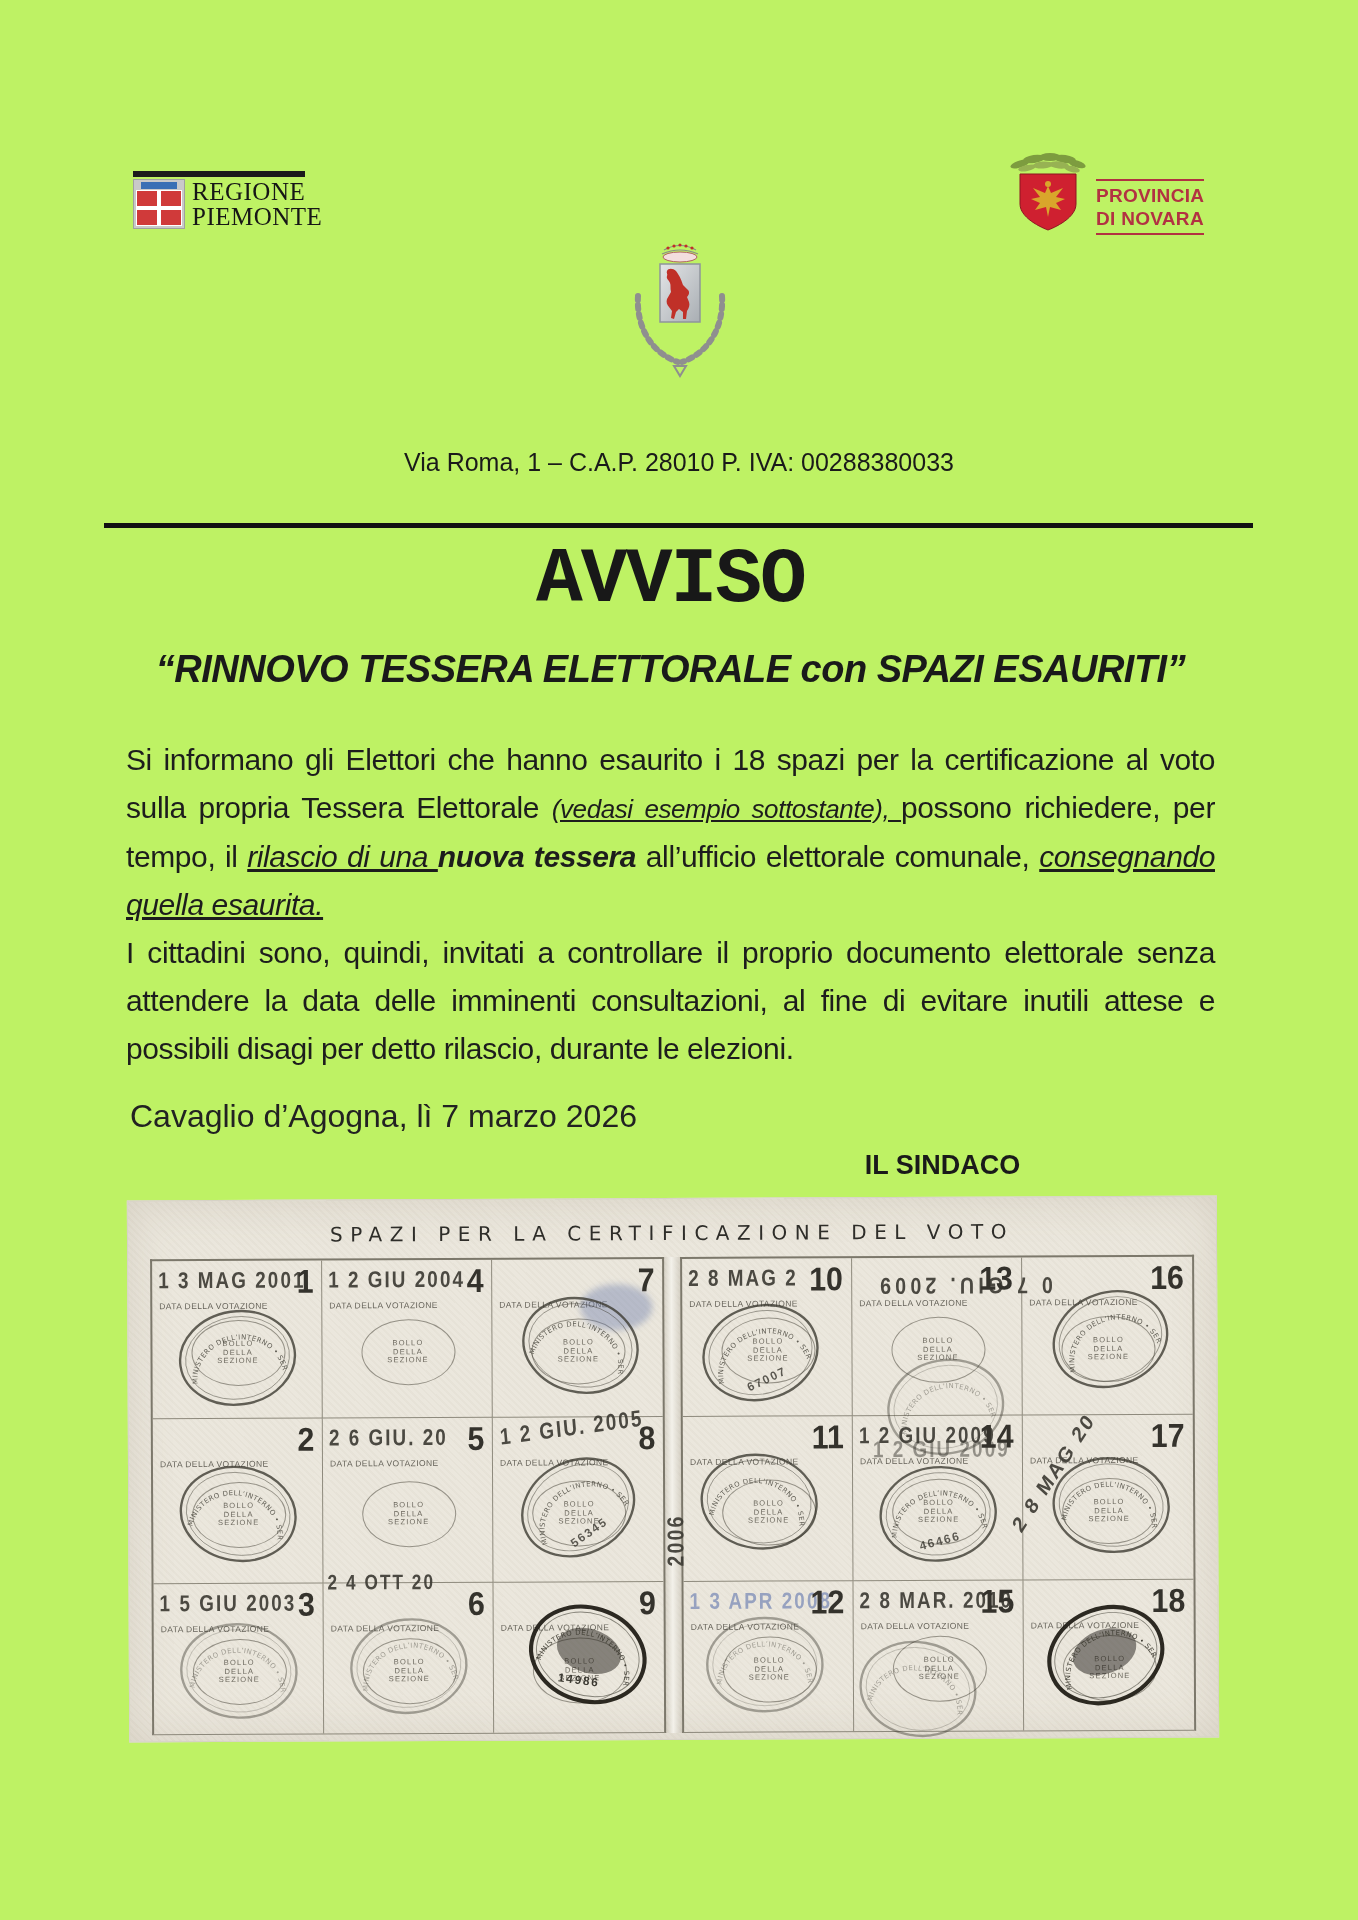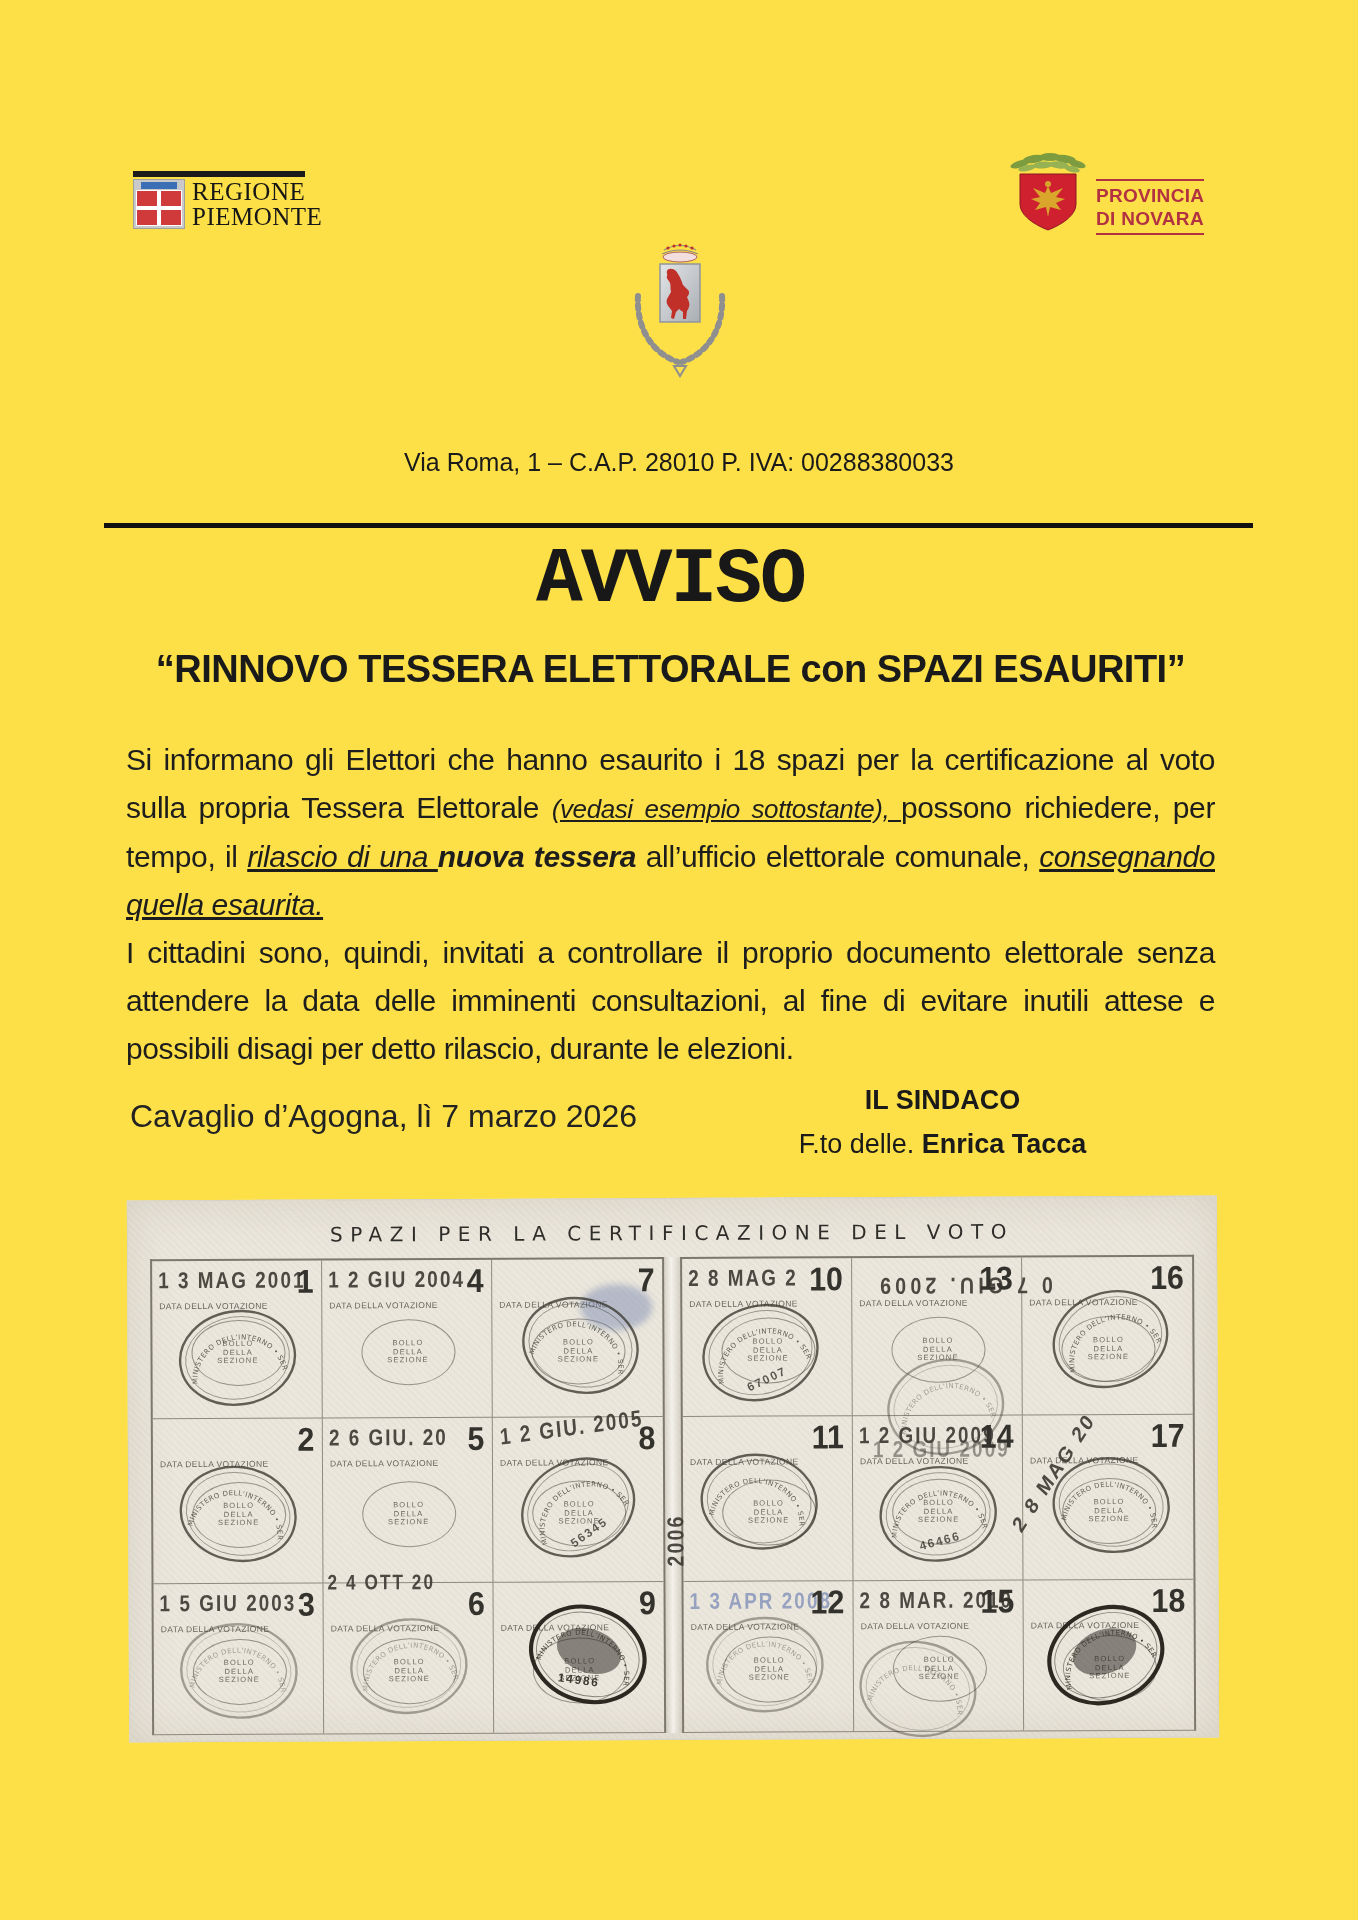--- a/index.html
+++ b/index.html
@@ -1,16 +1,16 @@
 <!DOCTYPE html>
 <html style="--ink: #1c1c1c; --email-blue: #1d3f9e; --regione-red: #d03a3a; --ribbon-blue: #3a6fb5; --provincia-red: #b23242; --shield-red: #cf2030; --eagle-gold: #d9a62b; --laurel-green: #7d9c3f; --horse-red: #c03028; --card-bg: #ebe7dd; --stamp-ink: #3a382f; --grid-line: #8e8a7d;"><head>
 <meta charset="utf-8">
 <style>
   html,body{margin:0;padding:0;background:#e8e8e8;}
-  .page{position:relative;width:1358px;height:1920px;background:#fde047;margin:0 auto;
+  .page{position:relative;width:1358px;height:1920px;background:#bef264;margin:0 auto;
         font-family:"Liberation Sans","DejaVu Sans",sans-serif;color:var(--ink,#1c1c1c);overflow:hidden;}
 
   
   .logo-regione{position:absolute;left:133px;top:171px;}
   .rp-bar{width:172px;height:6px;background:#1b1b1b;margin-bottom:2px;}
   .rp-row{display:flex;align-items:flex-start;}
   .rp-shield{width:52px;height:50px;background:#c9c9c9;position:relative;box-shadow:inset 0 0 0 1px #a0a0a0;}
   .rp-field{position:absolute;left:3px;top:11px;width:46px;height:36px;background:#fff;}
   .rp-sq{position:absolute;width:20px;height:15px;background:var(--regione-red);}
   .rp-sq.a{left:1px;top:1px}.rp-sq.b{left:25px;top:1px}.rp-sq.c{left:1px;top:20px}.rp-sq.d{left:25px;top:20px}
@@ -37,29 +37,29 @@
   .contact-row .c-mail{position:absolute;left:650px;}
   .email{color:var(--email-blue);font-weight:bold;text-decoration:underline;cursor:pointer;}
   .rule{position:absolute;top:523px;left:104px;width:1149px;height:5px;background:#111;}
 
   
   .notice-col{position:absolute;left:126px;width:1089px;top:0;}
   .avviso{position:absolute;top:536px;left:0;width:100%;text-align:center;
           font-family:"Liberation Mono","DejaVu Sans Mono",monospace;font-weight:bold;
           font-size:78px;letter-spacing:-2px;color:#181818;}
   .subheading{position:absolute;top:648px;left:0;width:100%;text-align:center;
-              font-size:38px;font-weight:bold;letter-spacing:-.5px;color:#1a1a1a;}
+              font-size:38px;font-weight:bold;letter-spacing:-.5px;color:#1a1a1a;font-style:italic;}
   .body-text{position:absolute;top:736px;left:0;width:1089px;font-size:30px;line-height:48px;
              text-align:justify;letter-spacing:-.4px;color:#1d1d1d;}
   .body-text p{margin:0;}
   .it{font-style:italic;text-decoration:underline;}
   .sm{font-size:26px;}
   .bi{font-style:italic;font-weight:bold;}
   .dateline{position:absolute;top:1098px;left:130px;font-size:32px;color:#222;}
-  .signature{position:absolute;top:1078px;left:745px;width:395px;text-align:center;
+  .signature{position:absolute;top:1143px;left:745px;width:395px;text-align:center;
              font-size:27px;line-height:44px;color:#1a1a1a;}
   .sig-title{font-weight:bold;}
   .sig-name b{font-weight:bold;}
 
   
   .card{position:absolute;left:128px;top:1198px;width:1088px;height:540px;
         background:var(--card-bg);border:1px solid #d6d2c6;transform:rotate(-.25deg);
         box-shadow:inset 0 0 46px rgba(125,112,85,.18);overflow:hidden;
         background-image:repeating-linear-gradient(45deg,rgba(150,140,115,.05) 0 2px,transparent 2px 5px);}
   .card-header{margin-top:22px;text-align:center;font-size:20px;letter-spacing:7.5px;

